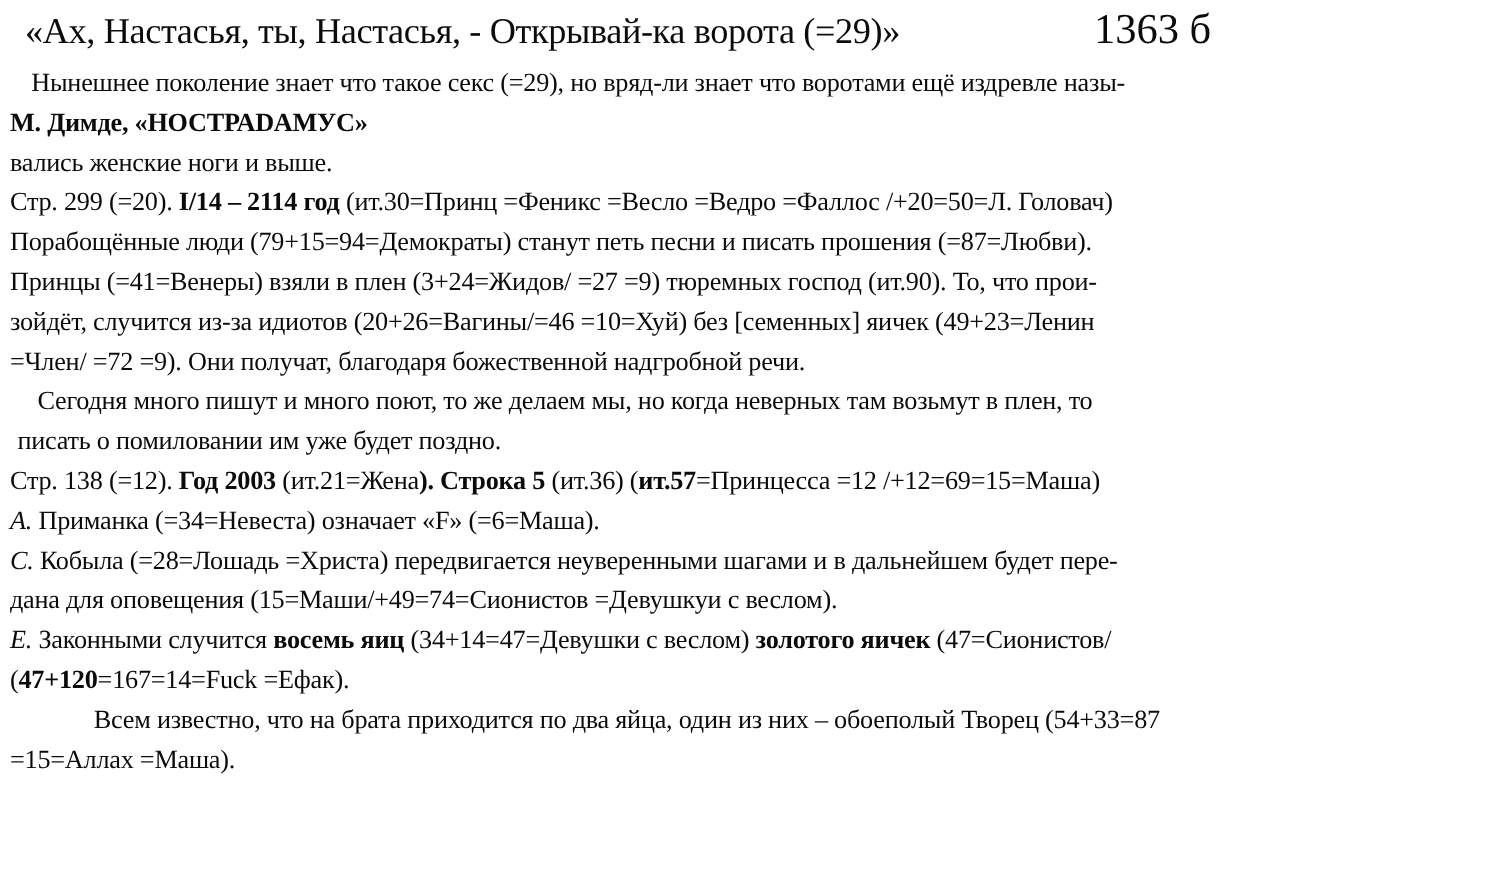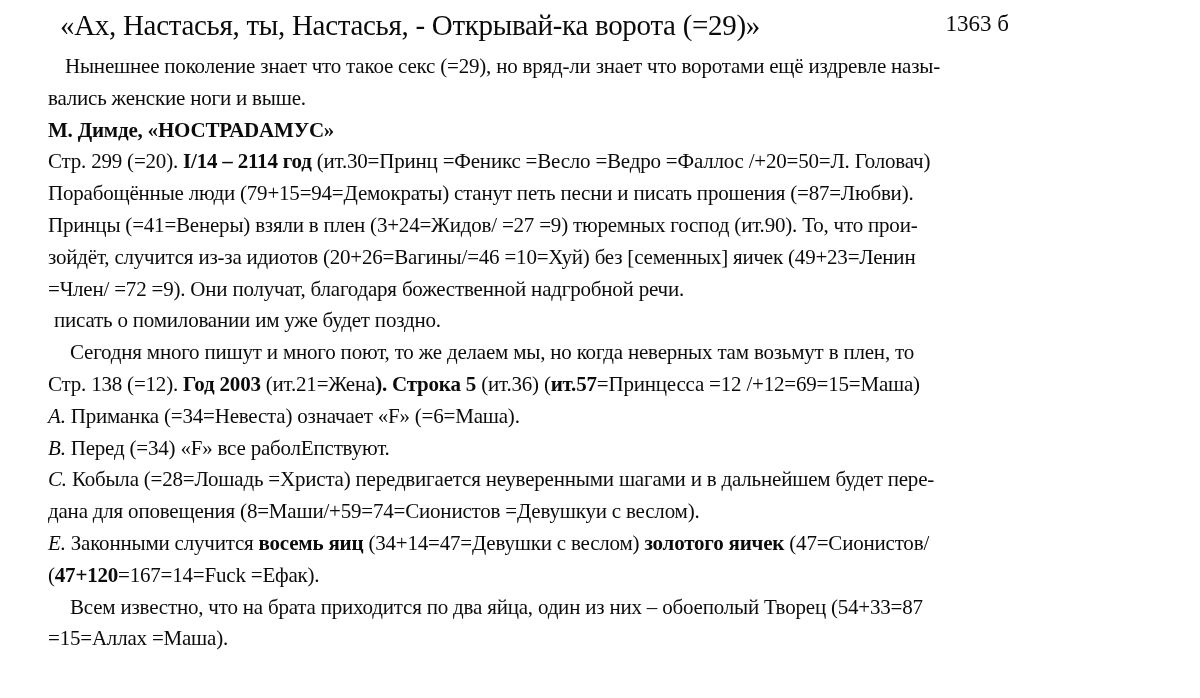--- a/index.html
+++ b/index.html
@@ -10,37 +10,36 @@
   .page {
     position: relative;
     width: 981px;
     height: 698px;
     background: #ffffff;
     color: #0b0b0b;
     font-family: "Liberation Serif", "DejaVu Serif", serif;
     overflow: hidden;
     box-sizing: border-box;
     padding: 8px 8px 0 8px;
-    margin-left: 40px;
   }
   .header-row {
     display: flex;
     justify-content: space-between;
     align-items: flex-start;
     padding-left: 12px;
     margin-bottom: 9px;
   }
   .doc-title {
     font-size: 29px;
     line-height: 34px;
     letter-spacing: -0.3px;
     white-space: nowrap;
   }
   .page-number {
-    font-size: 23px;
+    font-size: 34px;
     line-height: 32px;
     padding-right: 4px;
     white-space: nowrap;
   }
   .doc-body {
     font-size: 21px;
     letter-spacing: -0.2px;
   }
   .line {
     line-height: 31.8px;
@@ -53,32 +52,31 @@
 </head>
 <body>
 
 <div class="page">
   <div class="header-row">
     <div class="doc-title">«Ах, Настасья, ты, Настасья, - Открывай-ка ворота (=29)»</div>
     <div class="page-number">1363 б</div>
   </div>
   <div class="doc-body">
       <div class="line" style="padding-left: 17px;"><span>Нынешнее поколение знает что такое секс (=29), но вряд-ли знает что воротами ещё издревле назы-</span></div>
+      <div class="line"><span class="b">М. Димде, «НОСТРАDАМУС»</span></div>
       <div class="line"><span>вались женские ноги и выше.</span></div>
-      <div class="line"><span class="b">М. Димде, «НОСТРАDАМУС»</span></div>
       <div class="line"><span>Стр. 299 (=20). </span><span class="b">I/14 – 2114 год</span><span> (ит.30=Принц =Феникс =Весло =Ведро =Фаллос /+20=50=Л. Головач)</span></div>
       <div class="line"><span>Порабощённые люди (79+15=94=Демократы) станут петь песни и писать прошения (=87=Любви).</span></div>
       <div class="line"><span>Принцы (=41=Венеры) взяли в плен (3+24=Жидов/ =27 =9) тюремных господ (ит.90). То, что прои-</span></div>
       <div class="line"><span>зойдёт, случится из-за идиотов (20+26=Вагины/=46 =10=Хуй) без [семенных] яичек (49+23=Ленин</span></div>
       <div class="line"><span>=Член/ =72 =9). Они получат, благодаря божественной надгробной речи.</span></div>
+      <div class="line" style="padding-left: 22px;"><span>Сегодня много пишут и много поют, то же делаем мы, но когда неверных там возьмут в плен, то</span></div>
       <div class="line" style="padding-left: 6px;"><span>писать о помиловании им уже будет поздно.</span></div>
-      <div class="line" style="padding-left: 22px;"><span>Сегодня много пишут и много поют, то же делаем мы, но когда неверных там возьмут в плен, то</span></div>
       <div class="line"><span>Стр. 138 (=12). </span><span class="b">Год 2003</span><span> (ит.21=Жена</span><span class="b">). Строка 5</span><span> (ит.36) (</span><span class="b">ит.57</span><span>=Принцесса =12 /+12=69=15=Маша)</span></div>
       <div class="line"><span class="i">А.</span><span> Приманка (=34=Невеста) означает «F» (=6=Маша).</span></div>
-      <div class="line"><span class="i">В.</span><span> Перед (=34) «F» все раболЕпствуют.</span></div>
       <div class="line"><span class="i">С.</span><span> Кобыла (=28=Лошадь =Христа) передвигается неуверенными шагами и в дальнейшем будет пере-</span></div>
-      <div class="line"><span>дана для оповещения (8=Маши/+59=74=Сионистов =Девушкуи с веслом).</span></div>
+      <div class="line"><span>дана для оповещения (15=Маши/+49=74=Сионистов =Девушкуи с веслом).</span></div>
       <div class="line"><span class="i">Е.</span><span> Законными случится </span><span class="b">восемь яиц</span><span> (34+14=47=Девушки с веслом) </span><span class="b">золотого яичек</span><span> (47=Сионистов/</span></div>
       <div class="line"><span>(</span><span class="b">47+120</span><span>=167=14=Fuck =Ефак).</span></div>
-      <div class="line" style="padding-left: 22px;"><span>Всем известно, что на брата приходится по два яйца, один из них – обоеполый Творец (54+33=87</span></div>
+      <div class="line" style="padding-left: 22px; text-align: center;"><span>Всем известно, что на брата приходится по два яйца, один из них – обоеполый Творец (54+33=87</span></div>
       <div class="line"><span>=15=Аллах =Маша).</span></div>
     </div>
 </div>
 
 </body></html>

